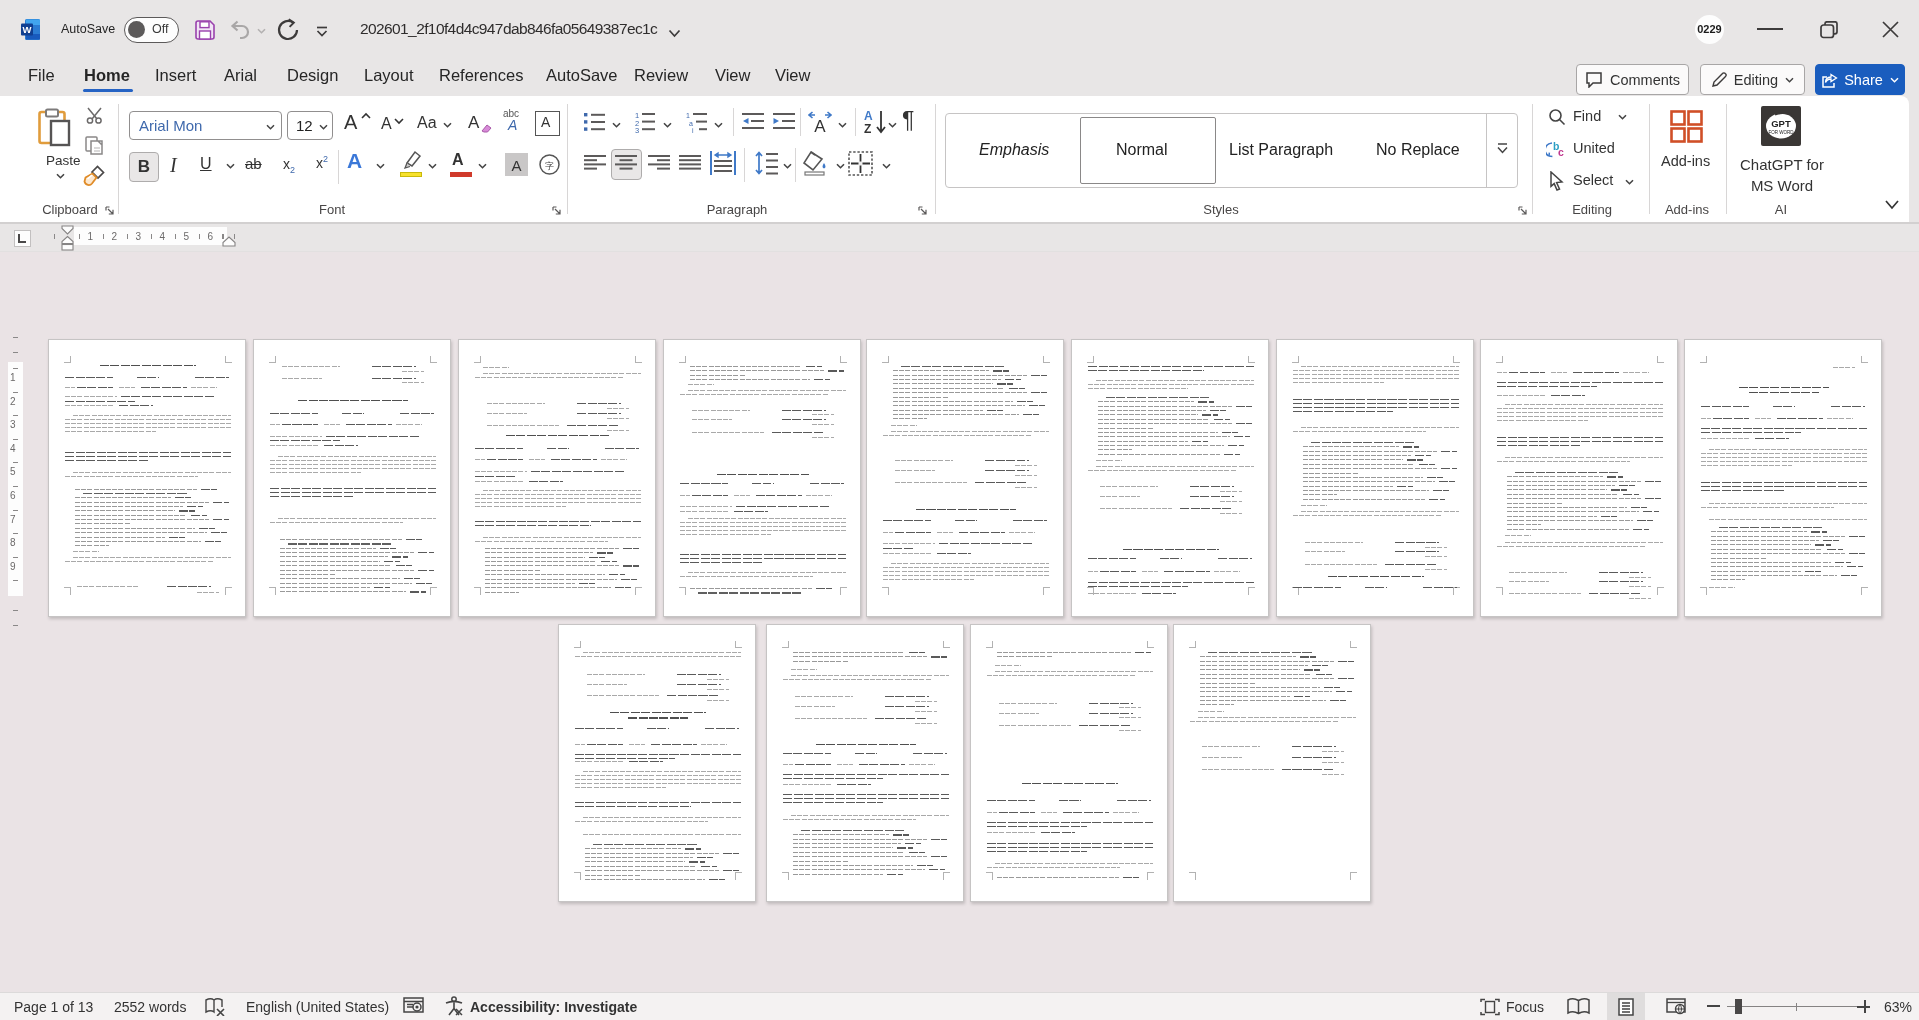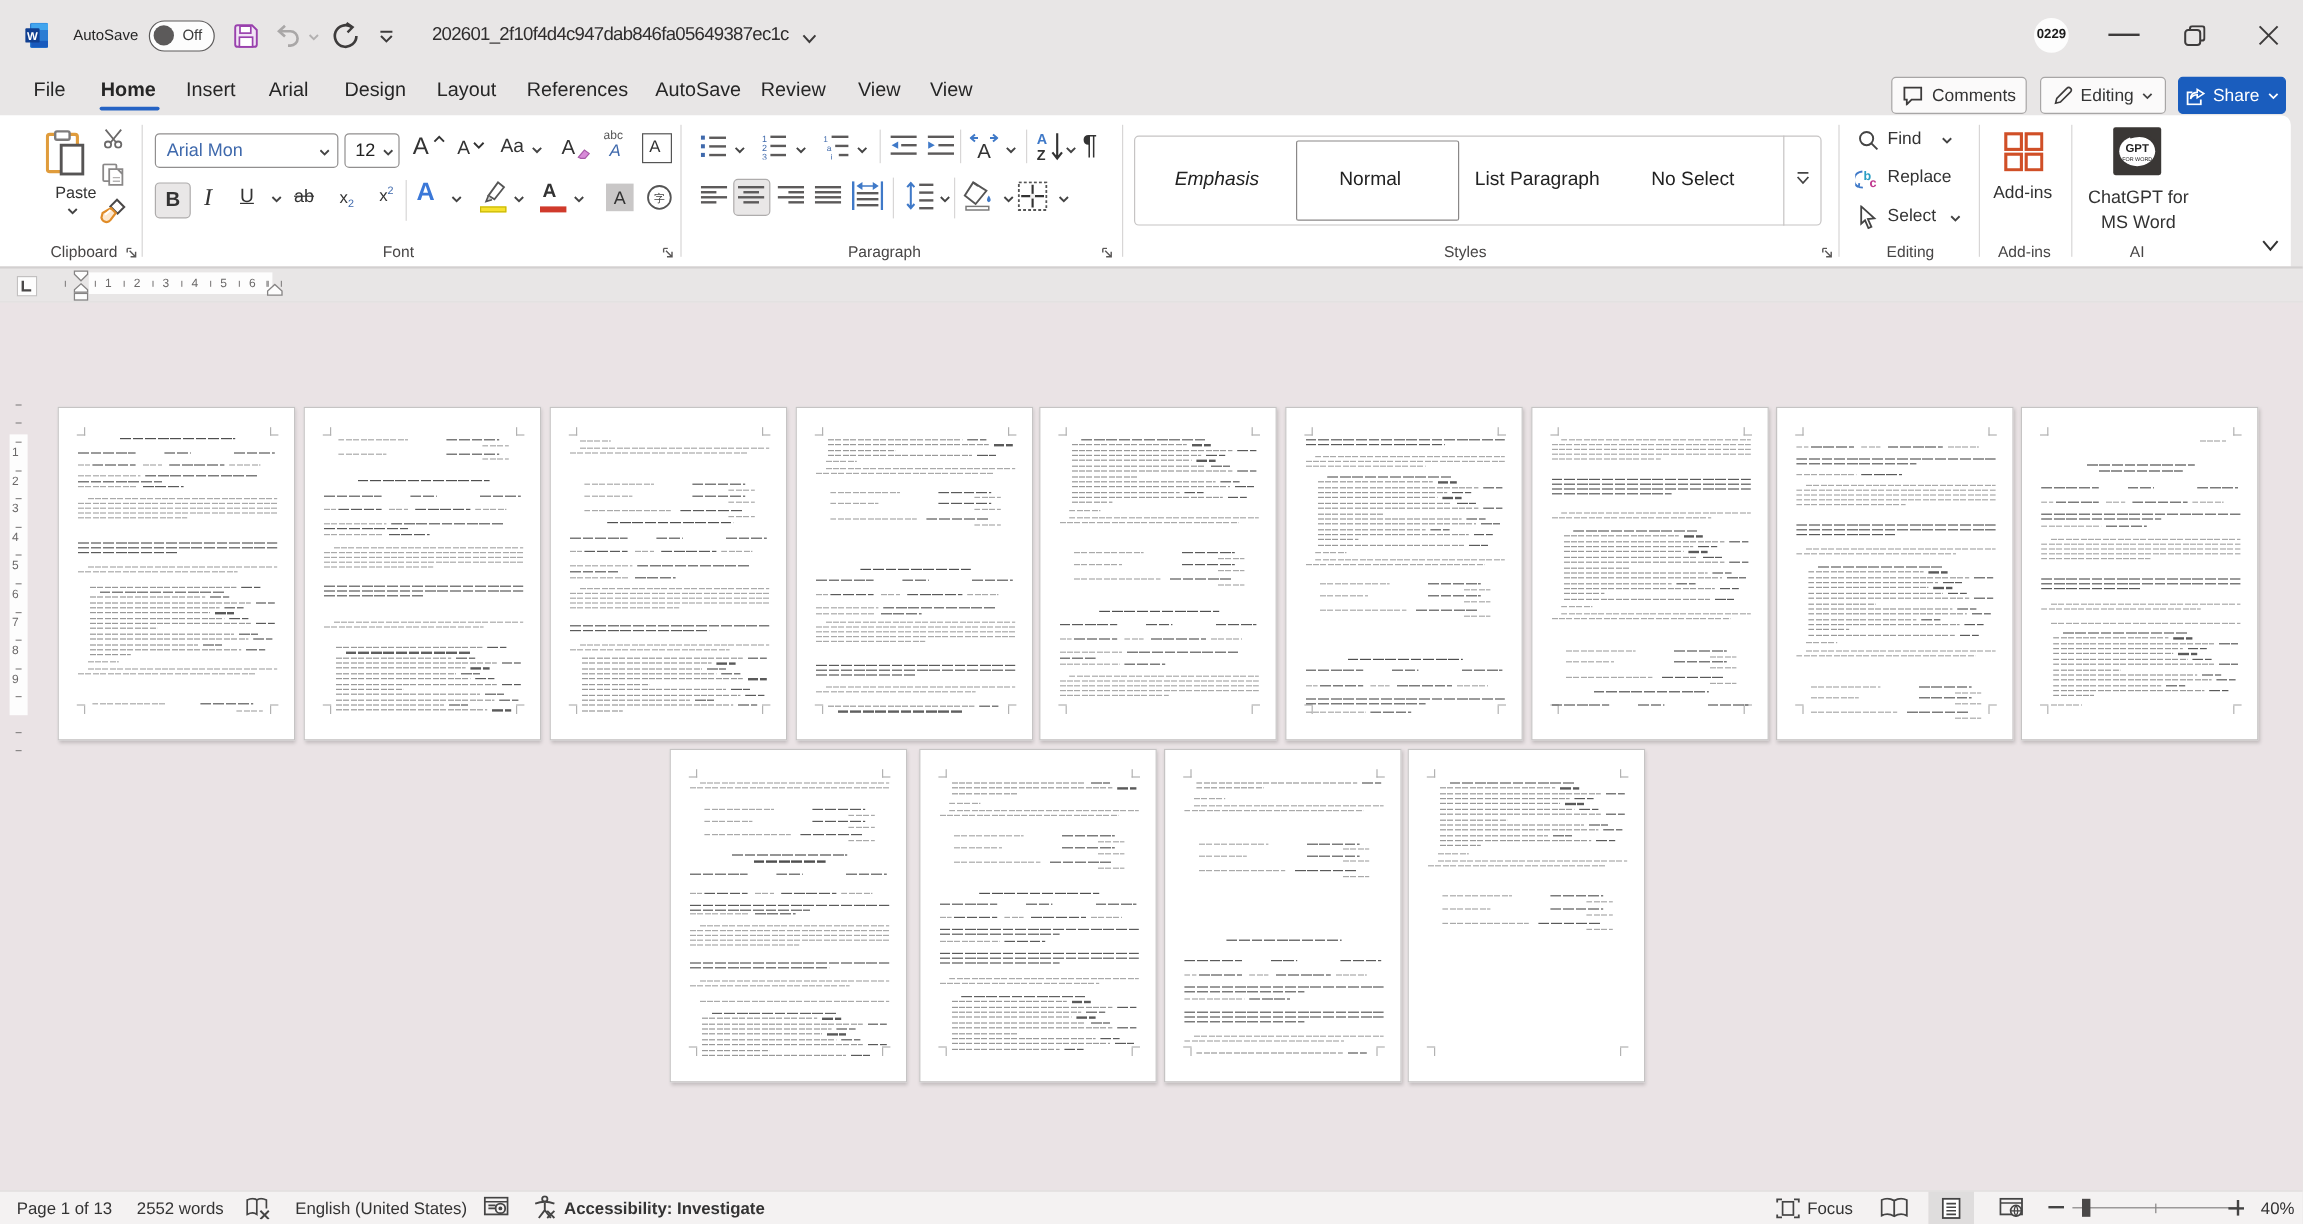--- a/index.html
+++ b/index.html
@@ -330,21 +330,21 @@
     <div class="glabel" style="left:637px">Paragraph</div>
     <svg class="abs" style="left:918px;top:110px" width="10" height="10" viewBox="0 0 10 10">
       <path d="M1 1 h3.5 M1 1 v3.5 M3 3 l4.5 4.5 M8 3.8 v4.2 h-4.2" fill="none" stroke="#5a5858" stroke-width="1.2"></path>
     </svg>
     <div class="vsep" style="left:935px"></div>
     <div class="abs" style="left:945px;top:17px;width:573px;height:75px;border:1px solid #c6c4c4;border-radius:4px;background:#fff"></div>
     <div class="abs" style="left:979px;top:45px;font-size:16px;font-style:italic;color:#222">Emphasis</div>
     <div class="abs" style="left:1080px;top:21px;width:136px;height:67px;border:1.6px solid #8a8888;border-radius:2px;background:#fff"></div>
     <div class="abs" style="left:1116px;top:45px;font-size:16px;color:#222">Normal</div>
     <div class="abs" style="left:1229px;top:45px;font-size:16px;color:#222">List Paragraph</div>
-    <div class="abs" style="left:1376px;top:45px;font-size:16px;color:#222">No Select</div>
+    <div class="abs" style="left:1376px;top:45px;font-size:16px;color:#222">No Replace</div>
     <div class="abs" style="left:1486px;top:17px;width:32px;height:75px;border-left:1px solid #c6c4c4"></div>
     <svg class="abs" style="left:1496px;top:47px" width="13" height="12" viewBox="0 0 13 12">
 <path d="M2 1 h9" stroke="#444" stroke-width="1.5"></path>
       <path d="M2 4.5 L6.5 9.5 L11 4.5" fill="none" stroke="#444" stroke-width="1.5"></path>
     </svg>
     <div class="glabel" style="left:1131px;width:180px">Styles</div>
     <svg class="abs" style="left:1518px;top:110px" width="10" height="10" viewBox="0 0 10 10">
       <path d="M1 1 h3.5 M1 1 v3.5 M3 3 l4.5 4.5 M8 3.8 v4.2 h-4.2" fill="none" stroke="#5a5858" stroke-width="1.2"></path>
     </svg>
     <div class="vsep" style="left:1532px"></div>
@@ -355,21 +355,21 @@
     <div class="rbtext" style="left:1573px;top:12px">Find</div>
     <svg class="abs" style="left:1618px;top:17px" width="9" height="8" viewBox="0 0 9 8">
       <path d="M1 2.2 L4.5 5.7 L8 2.2" fill="none" stroke="#444" stroke-width="1.6"></path>
     </svg>
     <svg class="abs" style="left:1546px;top:44px" width="20" height="19" viewBox="0 0 20 19">
 <path d="M3 16 a8 7 0 0 1 3 -13" fill="none" stroke="#3f79c8" stroke-width="1.7"></path>
 <path d="M3 16 l3.4 0.4 M3 16 l0.4 -3.4" stroke="#3f79c8" stroke-width="1.5" fill="none"></path>
 <text x="7" y="10" font-size="10.5" font-weight="bold" fill="#2b9ec4" font-family="Liberation Sans">b</text>
 <text x="12" y="16" font-size="10.5" font-weight="bold" fill="#c0398f" font-family="Liberation Sans">c</text>
     </svg>
-    <div class="rbtext" style="left:1573px;top:44px">Replace</div>
+    <div class="rbtext" style="left:1573px;top:44px">United</div>
     <svg class="abs" style="left:1549px;top:75px" width="16" height="20" viewBox="0 0 16 20">
 <path d="M2 1 L13 11 L7.6 11.6 L10.5 18 L8 19 L5.2 12.6 L2 15.4 z" fill="#fff" stroke="#444" stroke-width="1.5"></path>
     </svg>
     <div class="rbtext" style="left:1573px;top:76px">Select</div>
     <svg class="abs" style="left:1625px;top:82px" width="9" height="8" viewBox="0 0 9 8">
       <path d="M1 2.2 L4.5 5.7 L8 2.2" fill="none" stroke="#444" stroke-width="1.6"></path>
     </svg>
     <div class="glabel" style="left:1492px;width:200px">Editing</div>
     <div class="vsep" style="left:1649px"></div>
     <svg class="abs" style="left:1670px;top:14px" width="33" height="33" viewBox="0 0 33 33">
@@ -1271,13 +1271,13 @@
 <path d="M1 4.5 h18" stroke="#444" stroke-width="1.3"></path>
 <circle cx="14" cy="11" r="4.5" fill="#f4f2f2" stroke="#444" stroke-width="1.4"></circle>
 <path d="M9.5 11 h9 M14 6.5 c-2 3-2 6 0 9 c2-3 2-6 0-9" fill="none" stroke="#444" stroke-width="1"></path>
     </svg>
     <div class="abs" style="left:1707px;top:12px;width:13px;height:2px;background:#444"></div>
     <div class="abs" style="left:1727px;top:13px;width:138px;height:1.4px;background:#858383"></div>
     <div class="abs" style="left:1735px;top:6px;width:7px;height:15px;background:#4a4848"></div>
     <div class="abs" style="left:1796px;top:10px;width:1.4px;height:8px;background:#858383"></div>
     <div class="abs" style="left:1857px;top:12.5px;width:13px;height:2px;background:#444"></div>
     <div class="abs" style="left:1863.5px;top:6.5px;width:2px;height:13px;background:#444"></div>
-    <div class="abs" style="left:1884px;top:6px">40%</div>
+    <div class="abs" style="left:1884px;top:6px">63%</div>
   </div>
 </body></html>

